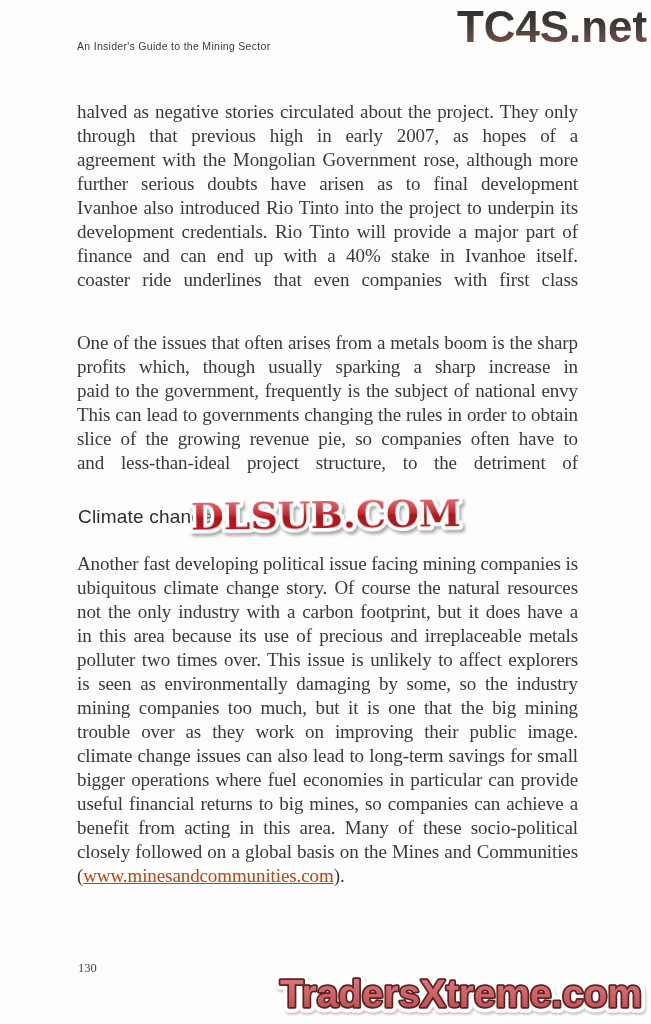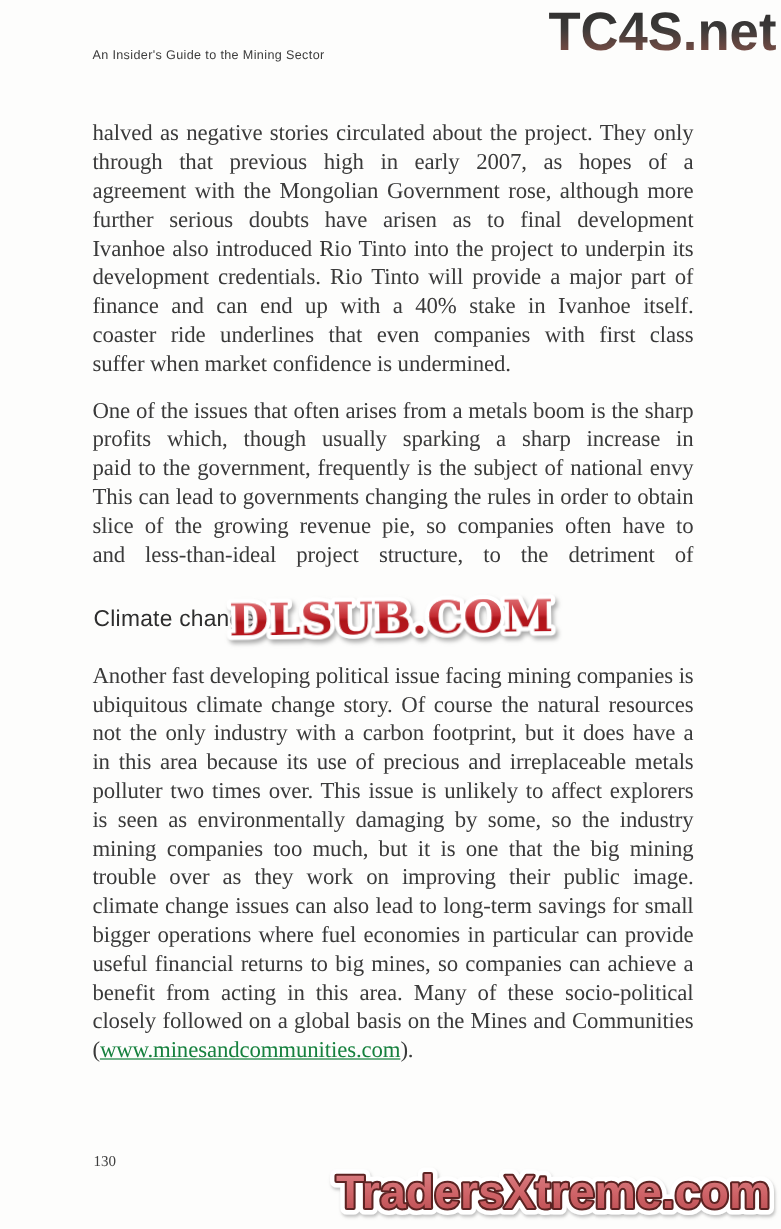--- a/index.html
+++ b/index.html
@@ -23,21 +23,21 @@
   .para.relax-last .pline:last-child { text-align-last:left; }
   .p1 { top:100px; }
   .p2 { top:331px; }
   .p3 { top:552px; }
   .section-heading {
     position:absolute; left:78px; top:506px;
     font-family:"Liberation Sans", sans-serif;
     font-size:19px; font-weight:400; color:#2e2e2e; letter-spacing:0.2px;
   }
   .link-line { text-align:left; height:24px; }
-  .url-link { text-decoration:underline; color:#15803d; cursor:pointer; }
+  .url-link { text-decoration:underline; color:#c2410c; cursor:pointer; }
   .page-number {
     position:absolute; left:78px; top:961px;
     font-size:12.5px; color:#3e3e3e;
   }
   .wm { position:absolute; }
   .wm-tc4s { left:454px; top:2px; }
   .wm-dlsub { left:181px; top:487px; transform:rotate(-0.8deg); }
   .wm-traders { left:271px; top:967px; }
 </style>
 </head>
@@ -63,21 +63,20 @@
 
   <div class="para p1 relax-last">
       <div class="pline">halved as negative stories circulated about the project. They only broke back</div>
       <div class="pline">through that previous high in early 2007, as hopes of a development</div>
       <div class="pline">agreement with the Mongolian Government rose, although more recently</div>
       <div class="pline">further serious doubts have arisen as to final development ubiquitous.</div>
       <div class="pline">Ivanhoe also introduced Rio Tinto into the project to underpin its</div>
       <div class="pline">development credentials. Rio Tinto will provide a major part of the project</div>
       <div class="pline">finance and can end up with a 40% stake in Ivanhoe itself. Ivanhoe’s roller</div>
       <div class="pline">coaster ride underlines that even companies with first class projects can</div>
-      <div class="pline">suffer when market confidence is undermined.</div>
     </div>
 
   <div class="para p2 relax-last">
       <div class="pline">One of the issues that often arises from a metals boom is the sharp rise in</div>
       <div class="pline">profits which, though usually sparking a sharp increase in royalties and tax</div>
       <div class="pline">paid to the government, frequently is the subject of national envy and greed.</div>
       <div class="pline">This can lead to governments changing the rules in order to obtain a bigger</div>
       <div class="pline">slice of the growing revenue pie, so companies often have to accept a revised</div>
       <div class="pline">and less-than-ideal project structure, to the detriment of shareholders.</div>
     </div>

